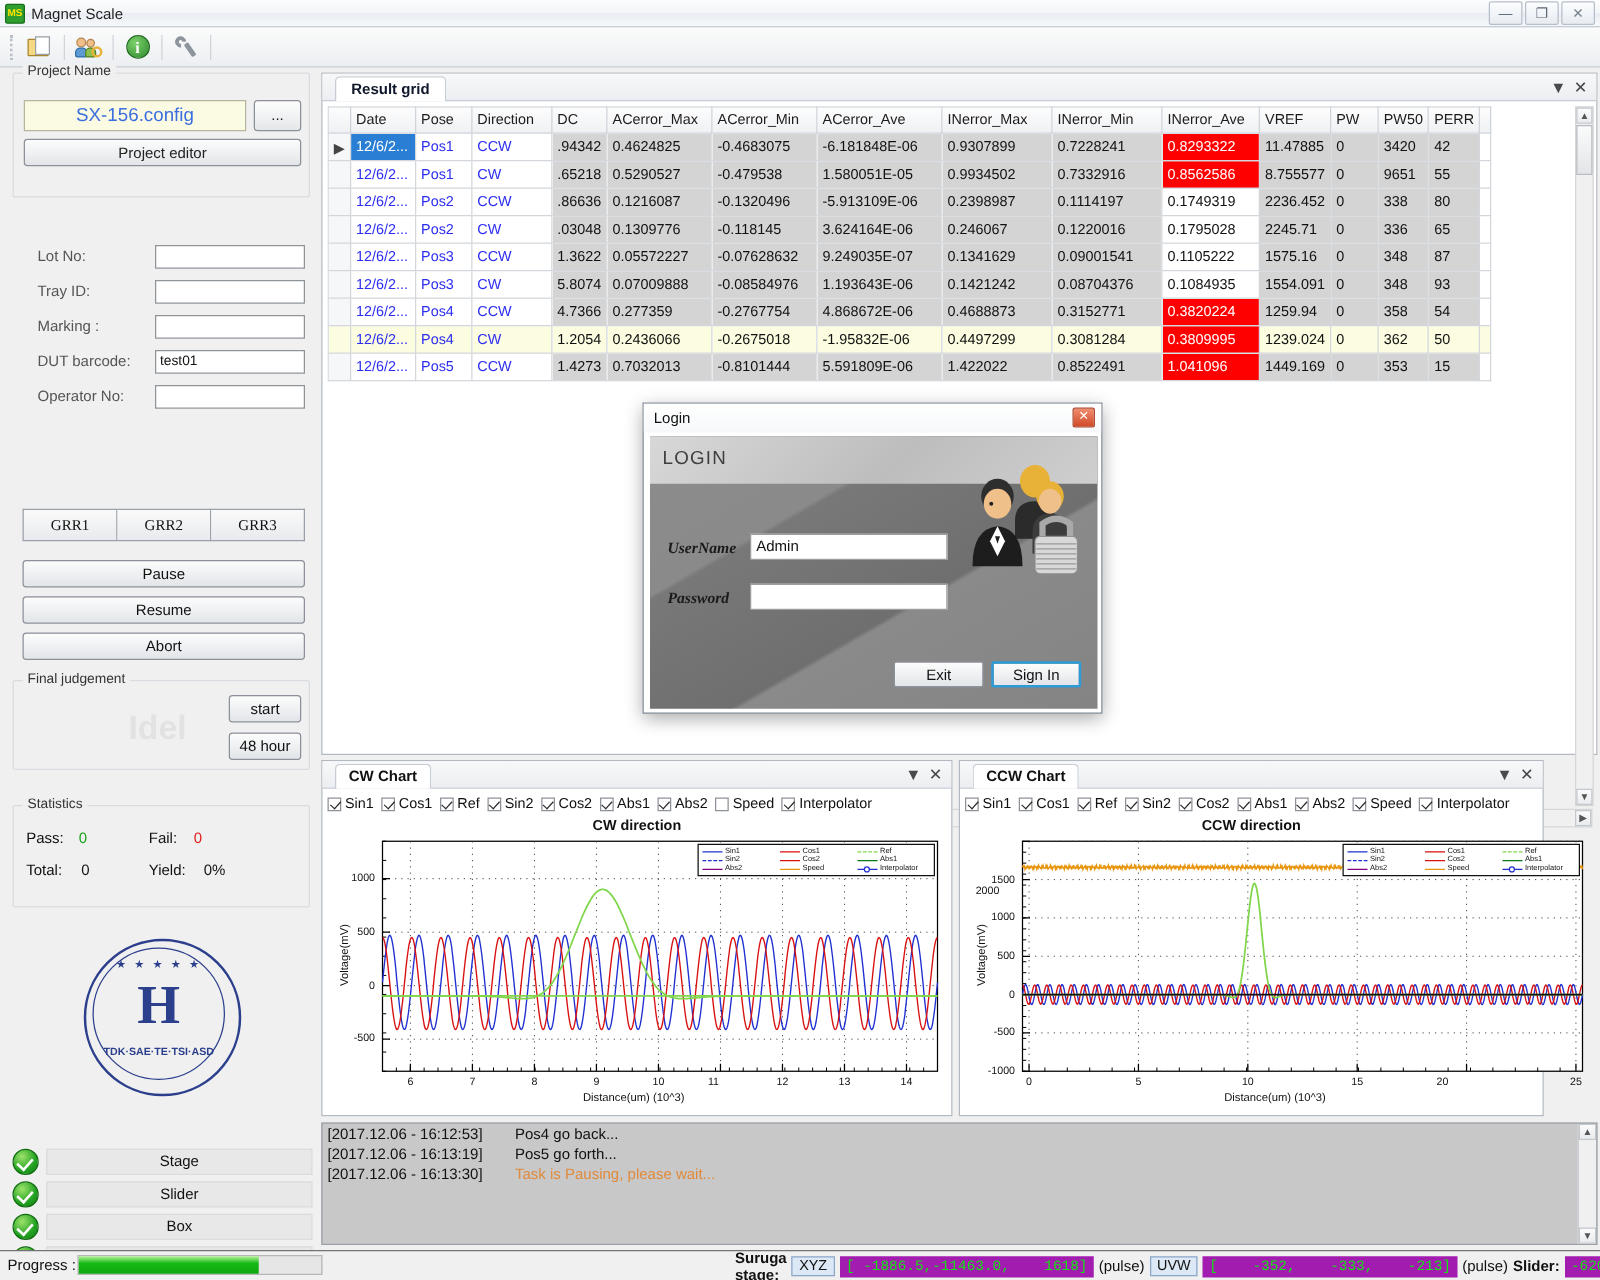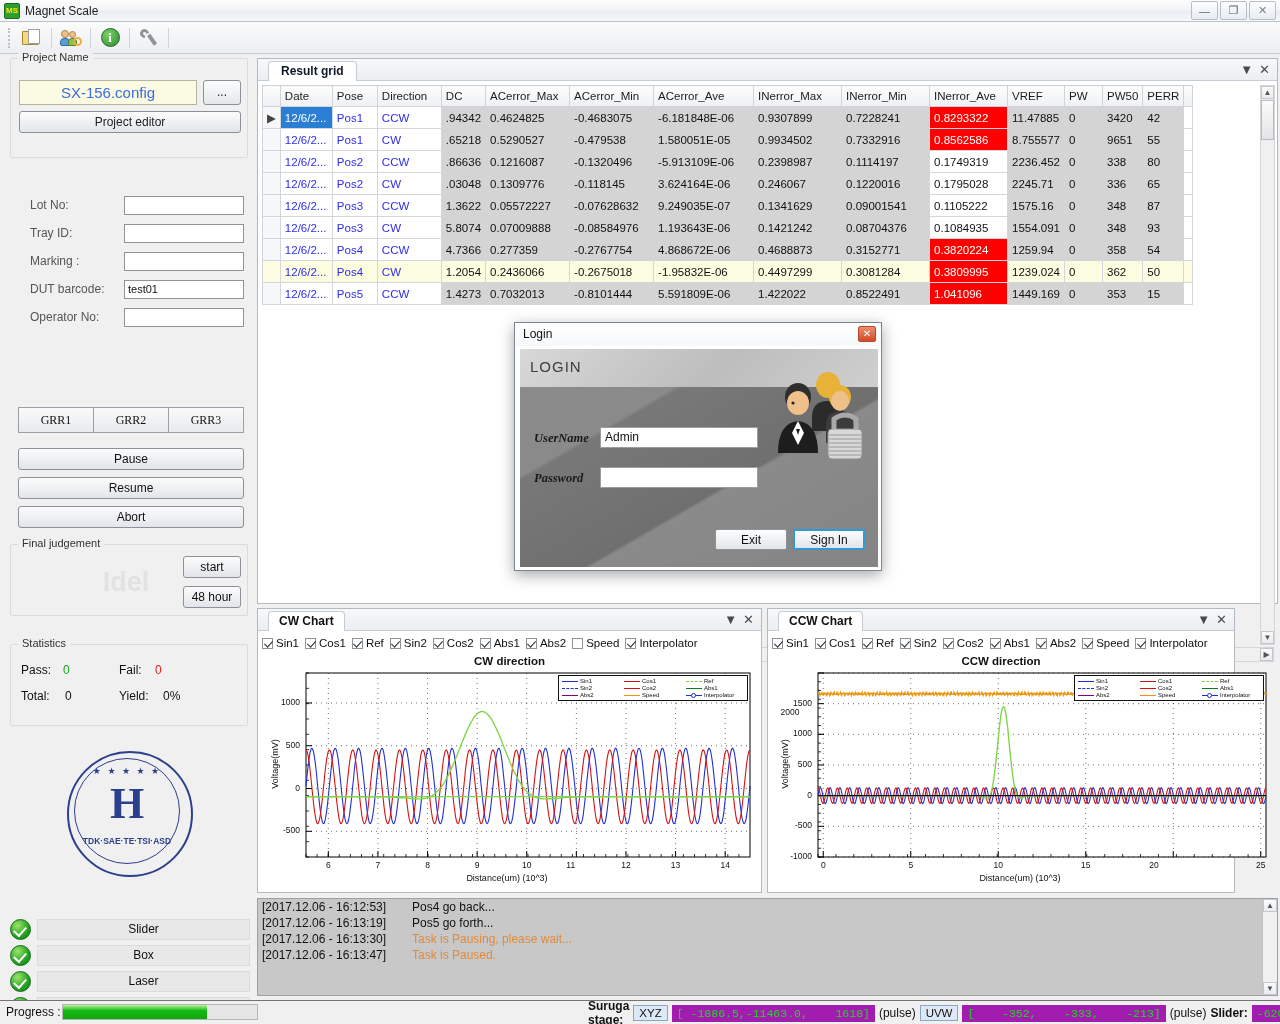--- a/index.html
+++ b/index.html
@@ -353,20 +353,24 @@
 
     <div id="logo-wrap">
       <div id="logo-circle"></div>
       <div id="logo-inner"></div>
       <div id="logo-stars">★ ★ ★ ★ ★</div>
       <div id="logo-h">H</div>
       <div id="logo-text">TDK·SAE·TE·TSI·ASD</div>
     </div>
 
     <div id="status-list">
+      <div class="st-row">
+        <div class="st-check"></div>
+        <div class="st-btn">Stage</div>
+      </div>
       <div class="st-row">
         <div class="st-check"></div>
         <div class="st-btn">Slider</div>
       </div>
       <div class="st-row">
         <div class="st-check"></div>
         <div class="st-btn">Box</div>
       </div>
       <div class="st-row">
         <div class="st-check"></div>
@@ -1034,24 +1038,20 @@
           <span class="log-msg">Pos4 go back...</span>
         </div>
         <div class="log-line ">
           <span class="log-ts">[2017.12.06 - 16:13:19]</span>
           <span class="log-msg">Pos5 go forth...</span>
         </div>
         <div class="log-line warn">
           <span class="log-ts">[2017.12.06 - 16:13:30]</span>
           <span class="log-msg">Task is Pausing, please wait...</span>
         </div>
-        <div class="log-line warn">
-          <span class="log-ts">[2017.12.06 - 16:13:47]</span>
-          <span class="log-msg">Task is Paused.</span>
-        </div>
       </div>
     <div id="console-scroll">
       <div class="scroll-arrow" style="left:0;top:0;width:14px;height:13px;">▲</div>
       <div class="scroll-arrow" style="left:0;bottom:0;width:14px;height:13px;">▼</div>
     </div>
   </div>
 
   <div id="statusbar">
     <div id="progress-label">Progress :</div>
     <div id="progress-outer">

